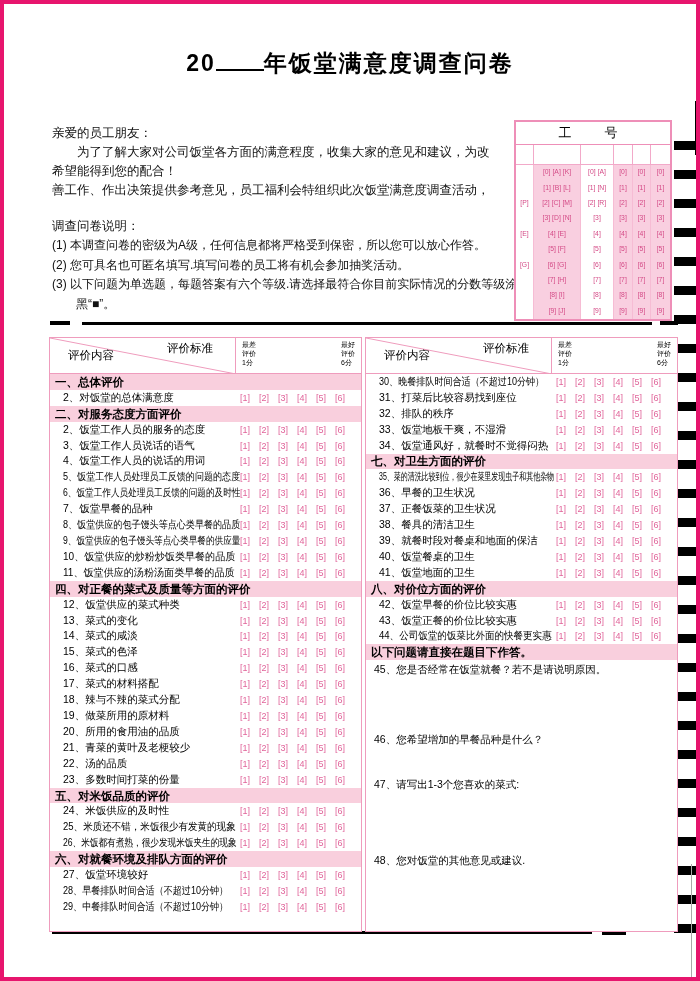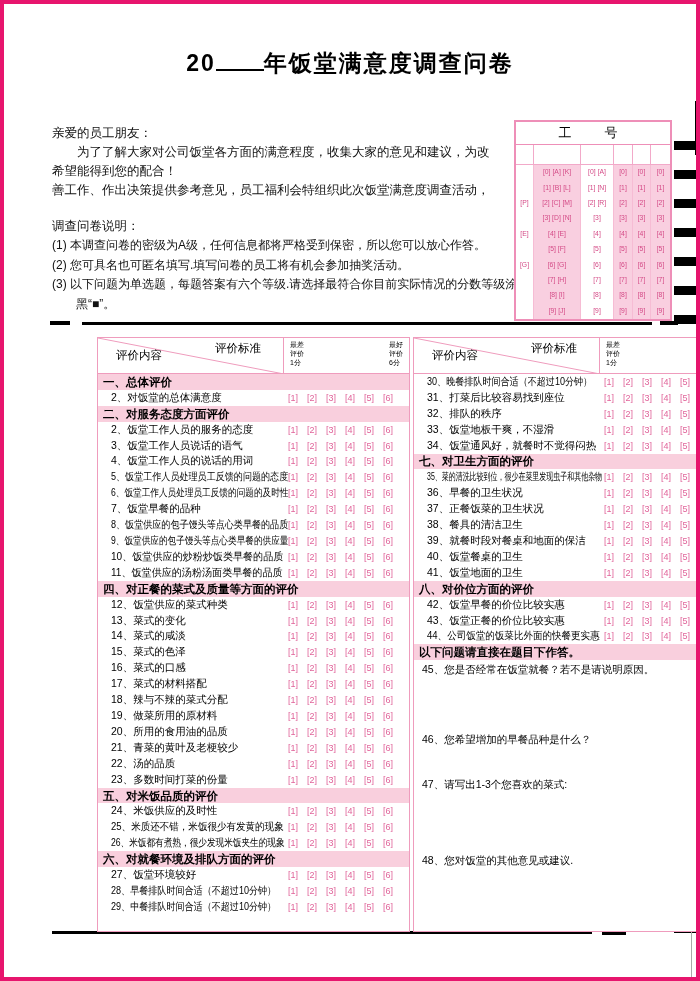--- a/index.html
+++ b/index.html
@@ -34,21 +34,21 @@
   
   .sep{position:absolute;background:#000;}
   .timing{position:absolute;left:670px;top:137px;width:22px;height:792px;
           display:flex;flex-direction:column;justify-content:space-between;}
   .tmark{width:22px;height:9px;background:#000;flex:none;}
   .corner-bar{position:absolute;left:691px;top:97px;width:7px;height:54px;background:#000;}
   .edge-line{position:absolute;left:687px;top:860px;width:1px;height:117px;background:#a8a8a8;}
 
   
   .stable{position:absolute;top:333px;width:313px;height:595px;border:1px solid #ef9cbd;
-          box-sizing:border-box;background:#fff;margin-left:48px;}
+          box-sizing:border-box;background:#fff;}
   .stable.left{left:45px;}
   .stable.right{left:361px;}
   .thead{position:relative;height:36px;border-bottom:1px solid #ef9cbd;box-sizing:border-box;}
   .diag{position:absolute;left:0;top:0;width:186px;height:36px;border-right:1px solid #ef9cbd;box-sizing:border-box;}
   .diag svg{position:absolute;left:0;top:0;}
   .crit{position:absolute;right:22px;top:3px;font-size:11.5px;color:#000;}
   .cont{position:absolute;left:18px;bottom:11px;font-size:11.5px;color:#000;}
   .scale-head{position:absolute;left:186px;right:0;top:0;height:36px;display:flex;
               justify-content:space-between;padding:2px 6px;box-sizing:border-box;}
   .worst,.best{font-size:7px;line-height:9px;white-space:pre-line;color:#000;}

